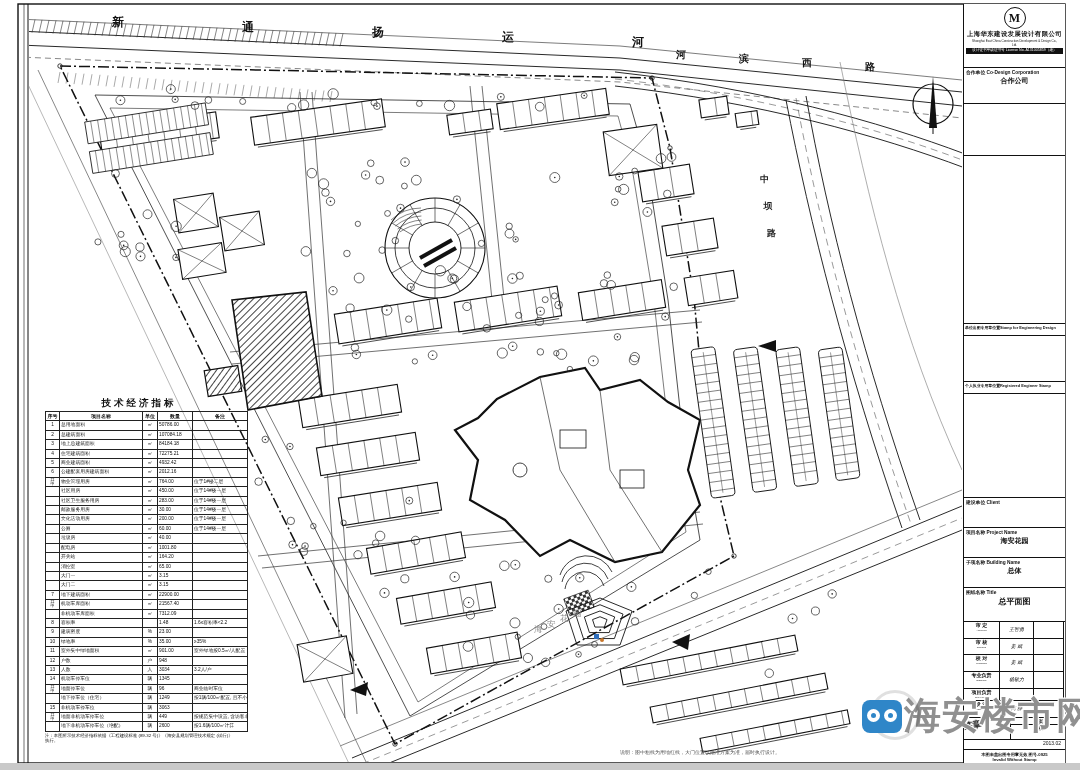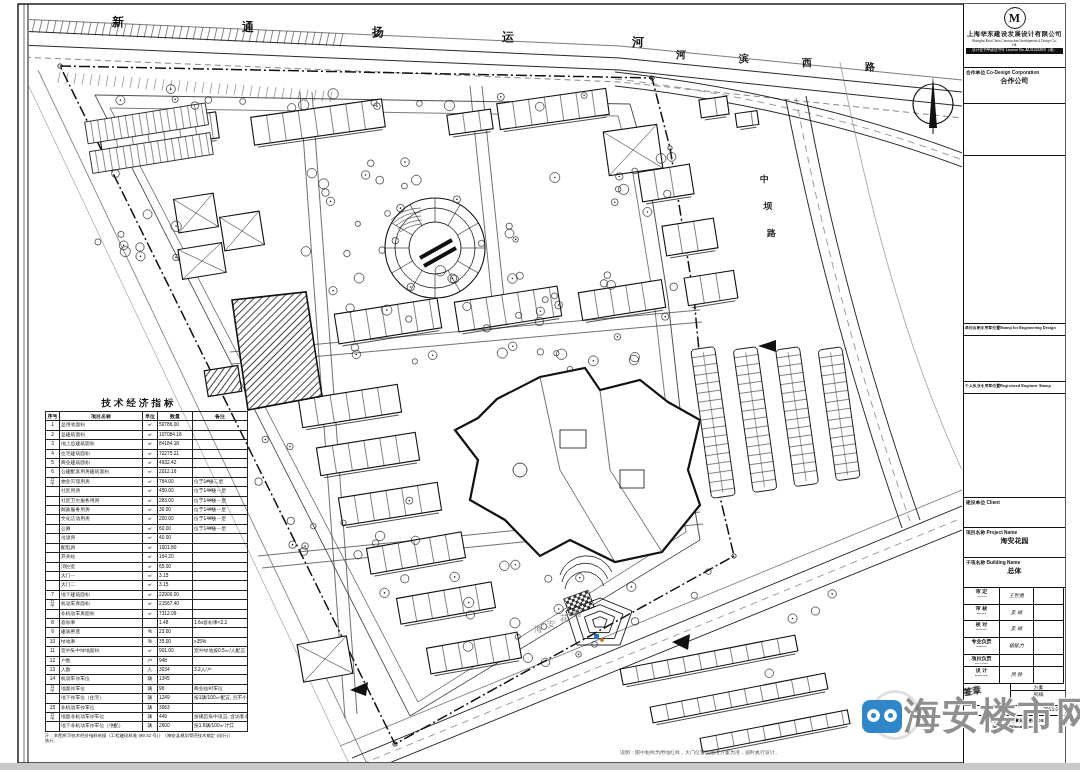--- a/index.html
+++ b/index.html
@@ -1051,20 +1051,24 @@
       <div class="lab">建设单位 Client</div>
     </div>
     <div class="sec" style="height:30px">
       <div class="lab">项目名称 Project Name</div>
       <div class="val-c">海安花园</div>
     </div>
     <div class="sec" style="height:30px">
       <div class="lab">子项名称 Building Name</div>
       <div class="val-c">总体</div>
     </div>
+    <div class="sec" style="height:34px">
+      <div class="lab">图纸名称 Title</div>
+      <div class="val-c" style="font-size:8px">总平面图</div>
+    </div>
     <div class="sec sgrid" style="height:96px;border-bottom:none" id="sign-grid">
         <div class="slab">审 定<small>Approved</small></div>
         <div class="sname">王智勇</div>
         <div></div>
         <div class="slab">审 核<small>Checked</small></div>
         <div class="sname">姜 斌</div>
         <div></div>
         <div class="slab">校 对<small>Proofread</small></div>
         <div class="sname">姜 斌</div>
         <div></div>

